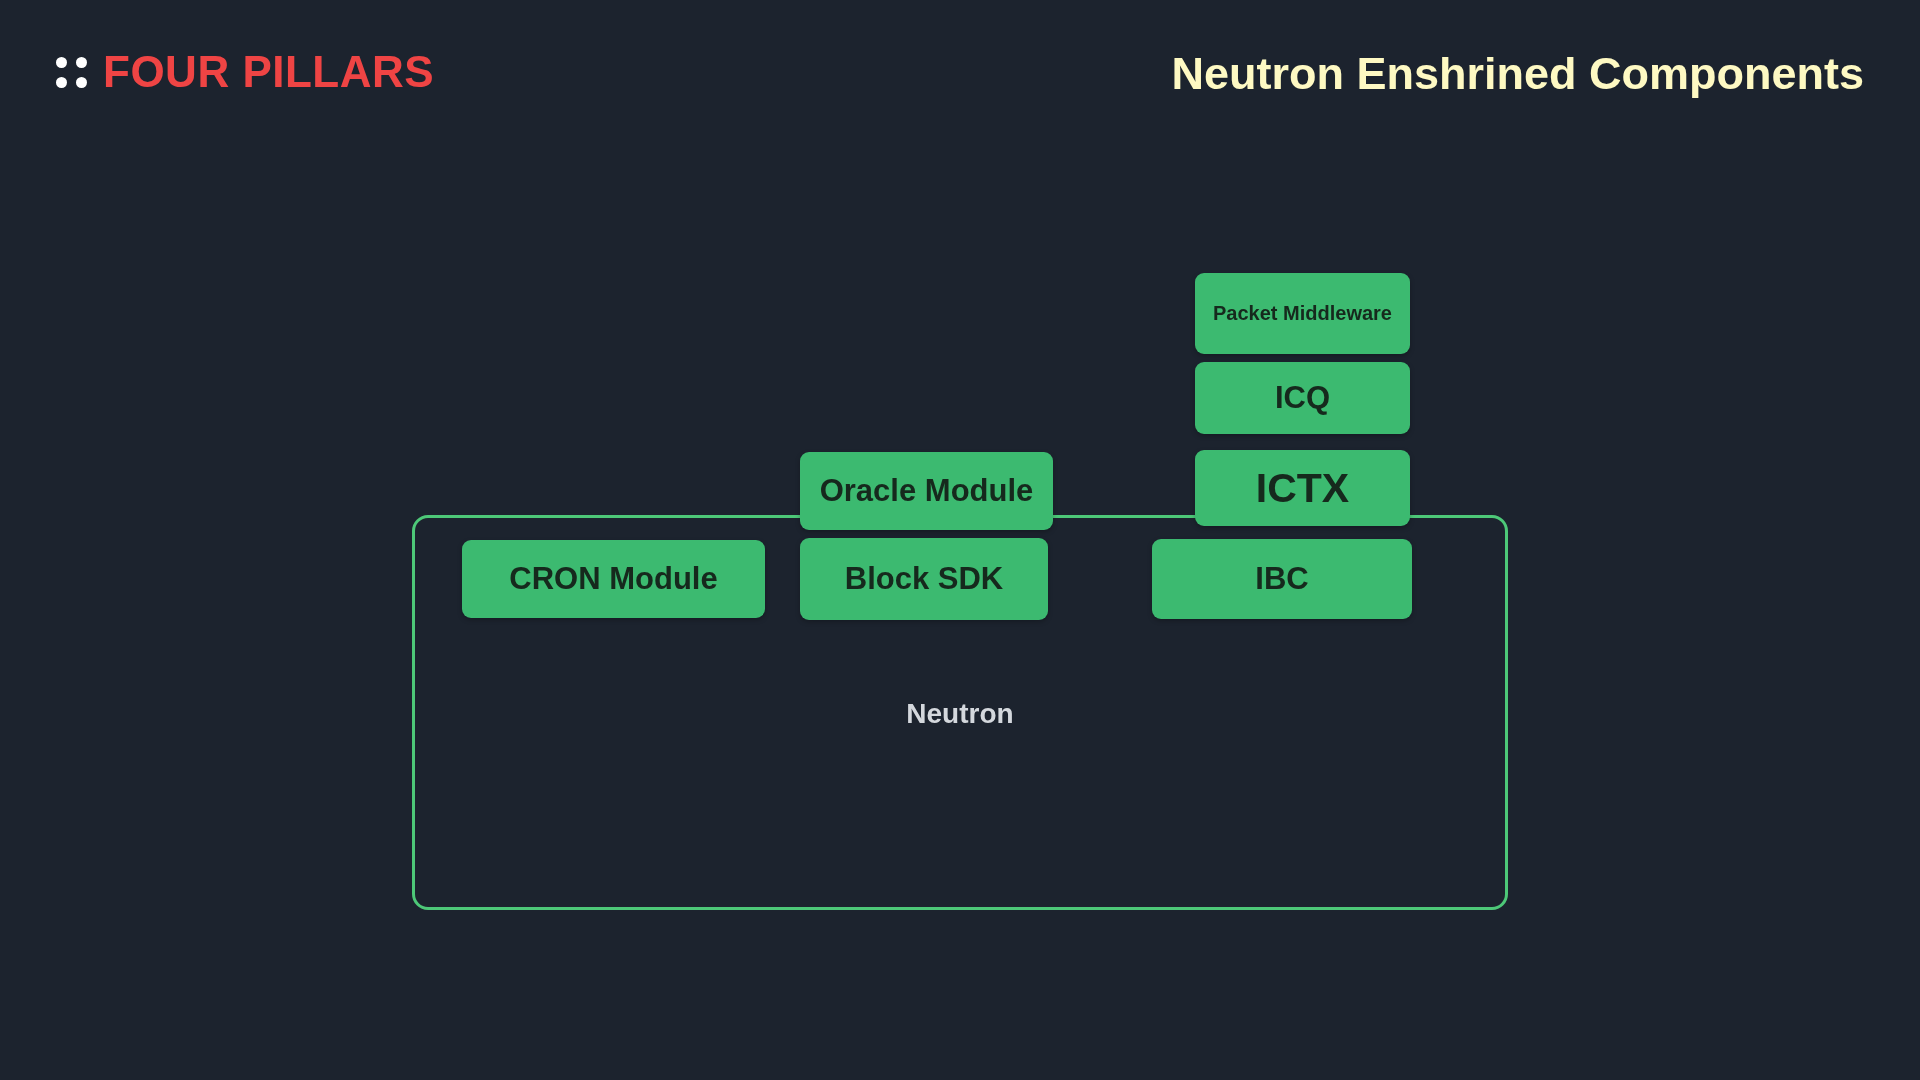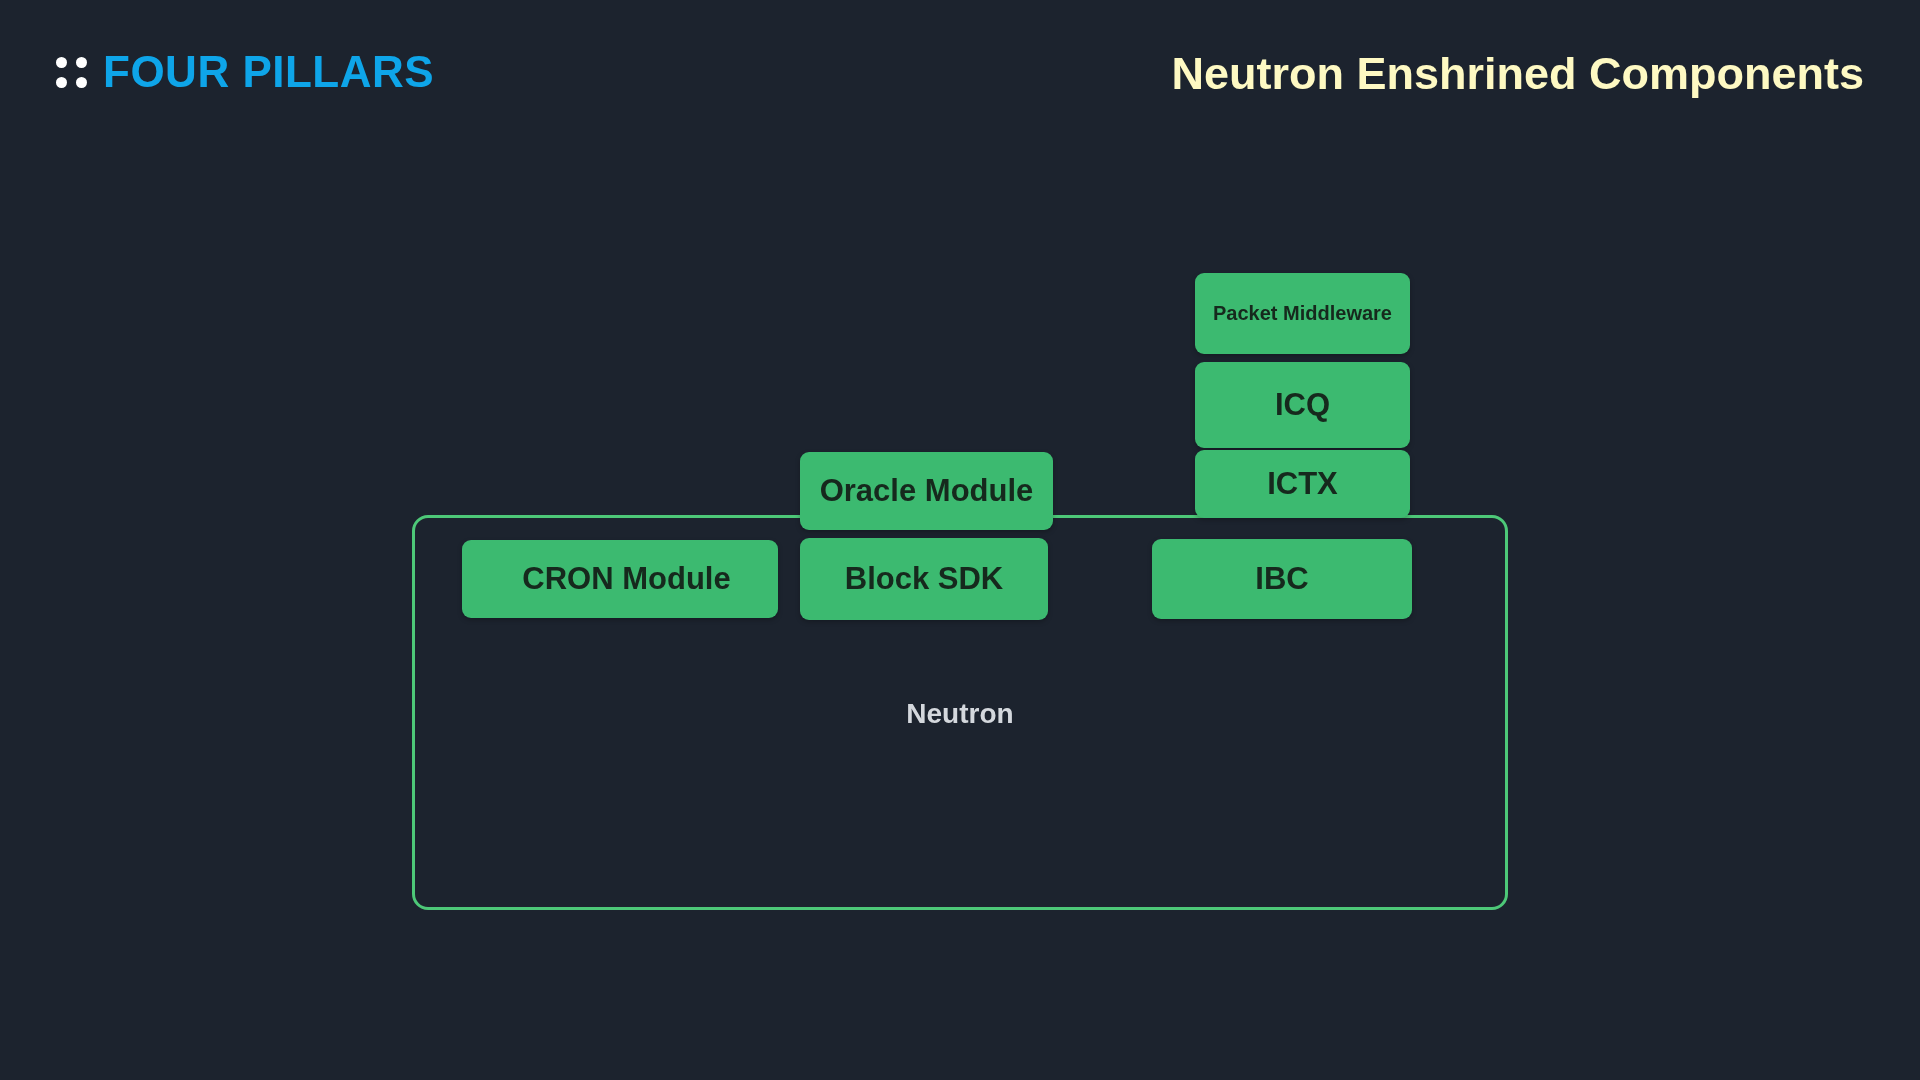--- a/index.html
+++ b/index.html
@@ -31,21 +31,21 @@
     grid-template-rows: 11px 11px;
     gap: 9px;
   }
   .logo-dots span {
     width: 11px;
     height: 11px;
     border-radius: 50%;
     background: #ffffff;
   }
   .logo-text {
-    color: #0ea5e9;
+    color: #ef4444;
     font-size: 44px;
     font-weight: bold;
     letter-spacing: 0.5px;
     white-space: nowrap;
   }
   .page-title {
     position: absolute;
     right: 56px;
     top: 48px;
     color: #fef9c3;
@@ -62,24 +62,24 @@
     align-items: center;
     justify-content: center;
     background: var(--box-fill, #3cba70);
     color: var(--box-text, #16291d);
     font-weight: bold;
     border-radius: 9px;
     box-shadow: 0 2px 5px rgba(0,0,0,0.25);
     text-align: center;
   }
   .box-packet { left: 1195px; top: 273px; width: 215px; height: 81px; font-size: 20px; }
-  .box-icq    { left: 1195px; top: 362px; width: 215px; height: 86px; font-size: 31px; }
-  .box-ictx   { left: 1195px; top: 450px; width: 215px; height: 68px; font-size: 31px; }
+  .box-icq    { left: 1195px; top: 362px; width: 215px; height: 72px; font-size: 31px; }
+  .box-ictx   { left: 1195px; top: 450px; width: 215px; height: 76px; font-size: 41px; }
   .box-oracle { left: 800px;  top: 452px; width: 253px; height: 78px; font-size: 31px; }
-  .box-cron   { left: 462px;  top: 540px; width: 303px; height: 78px; font-size: 31px; padding-left: 13px; }
+  .box-cron   { left: 462px;  top: 540px; width: 303px; height: 78px; font-size: 31px; }
   .box-block  { left: 800px;  top: 538px; width: 248px; height: 82px; font-size: 31px; }
   .box-ibc    { left: 1152px; top: 539px; width: 260px; height: 80px; font-size: 31px; }
 
   .neutron-container {
     position: absolute;
     z-index: 1;
     left: 412px;
     top: 515px;
     width: 1096px;
     height: 395px;

